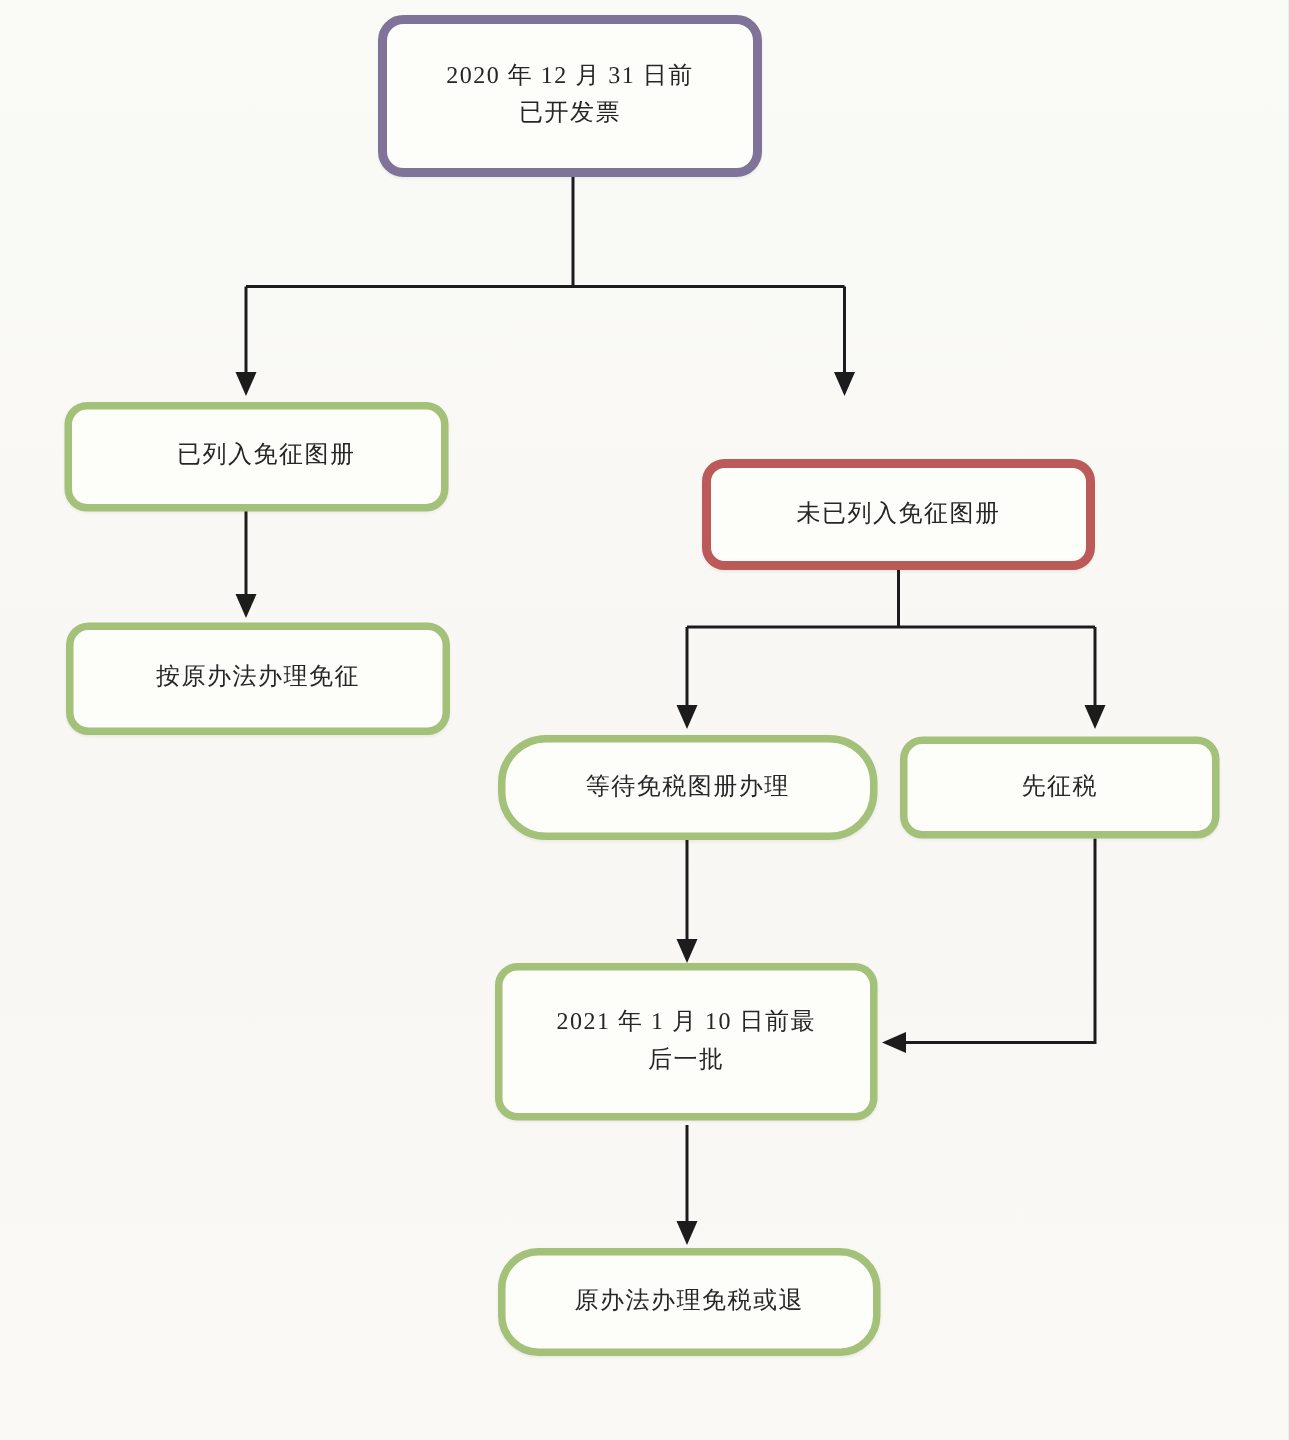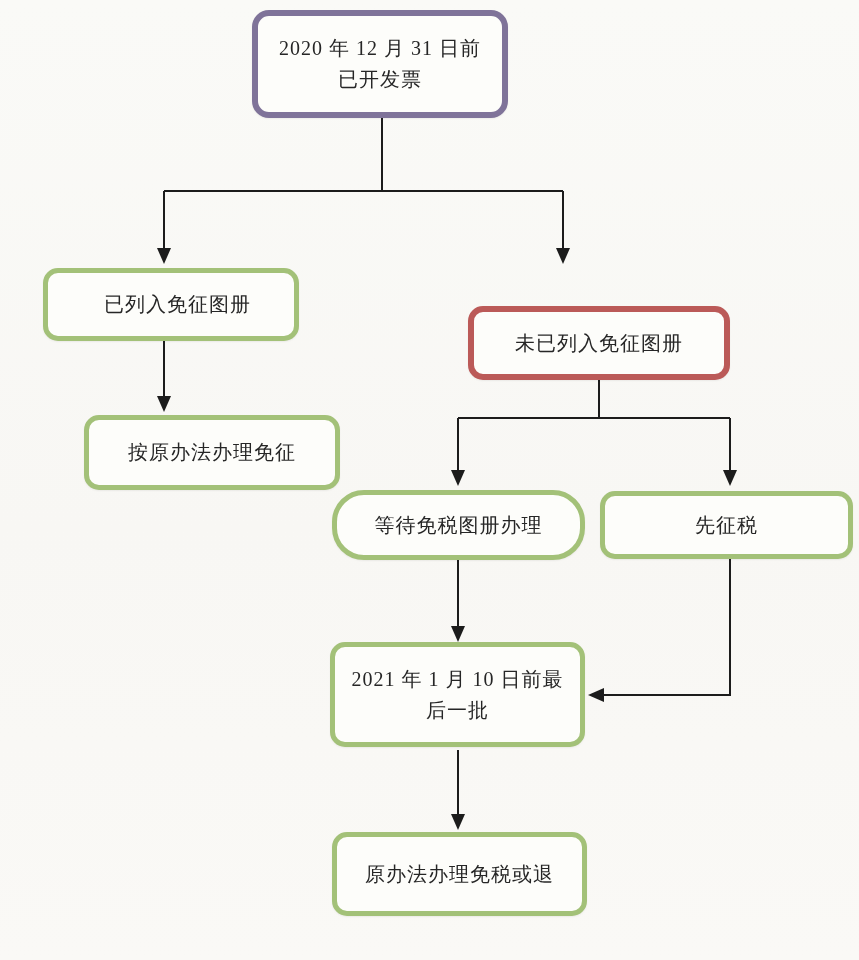--- a/index.html
+++ b/index.html
@@ -27,34 +27,34 @@
     box-sizing: border-box;
     border-style: solid;
     border-color: #a3c178;
     border-radius: 15px;
     background: #fdfdfa;
     display: flex;
     align-items: center;
     justify-content: center;
     text-align: center;
     white-space: pre-line;
-    font-size: 20px;
+    font-size: 16px;
     line-height: 1.55;
     letter-spacing: 1px;
     color: #262626;
     box-shadow: 0 1px 2px rgba(0,0,0,0.06);
   }
   #n-root      { left: 252px; top: 10px;  width: 256px; height: 108px; border-width: 6px; border-radius: 17px; }
   #n-listed    { left: 43px;  top: 268px; width: 256px; height: 73px;  border-width: 5px; padding-left: 13px; }
   #n-notlisted { left: 468px; top: 270px; width: 262px; height: 74px;  border-width: 6px; margin-top: 36px; }
-  #n-original  { left: 44px;  top: 415px; width: 256px; height: 75px;  border-width: 5px; margin-left: 40px; }
+  #n-original  { left: 44px;  top: 415px; width: 256px; height: 75px;  border-width: 5px; }
   #n-wait      { left: 332px; top: 490px; width: 253px; height: 70px;  border-width: 5px; }
-  #n-taxfirst  { left: 600px; top: 491px; width: 253px; height: 68px;  border-width: 5px; }
+  #n-taxfirst  { left: 600px; top: 491px; width: 213px; height: 68px;  border-width: 5px; }
   #n-lastbatch { left: 330px; top: 642px; width: 255px; height: 105px; border-width: 5px; }
-  #n-refund    { left: 332px; top: 832px; width: 255px; height: 84px;  border-width: 5px; }
+  #n-refund    { left: 332px; top: 832px; width: 255px; height: 72px;  border-width: 5px; border-radius: 27px; }
 </style>
 </head>
 <body>
 
 <div class="canvas">
 
   <svg class="edges" viewBox="0 0 859 960" xmlns="http://www.w3.org/2000/svg">
     <g stroke="#1c1c1c" stroke-width="2" fill="none">
 
       <g>

